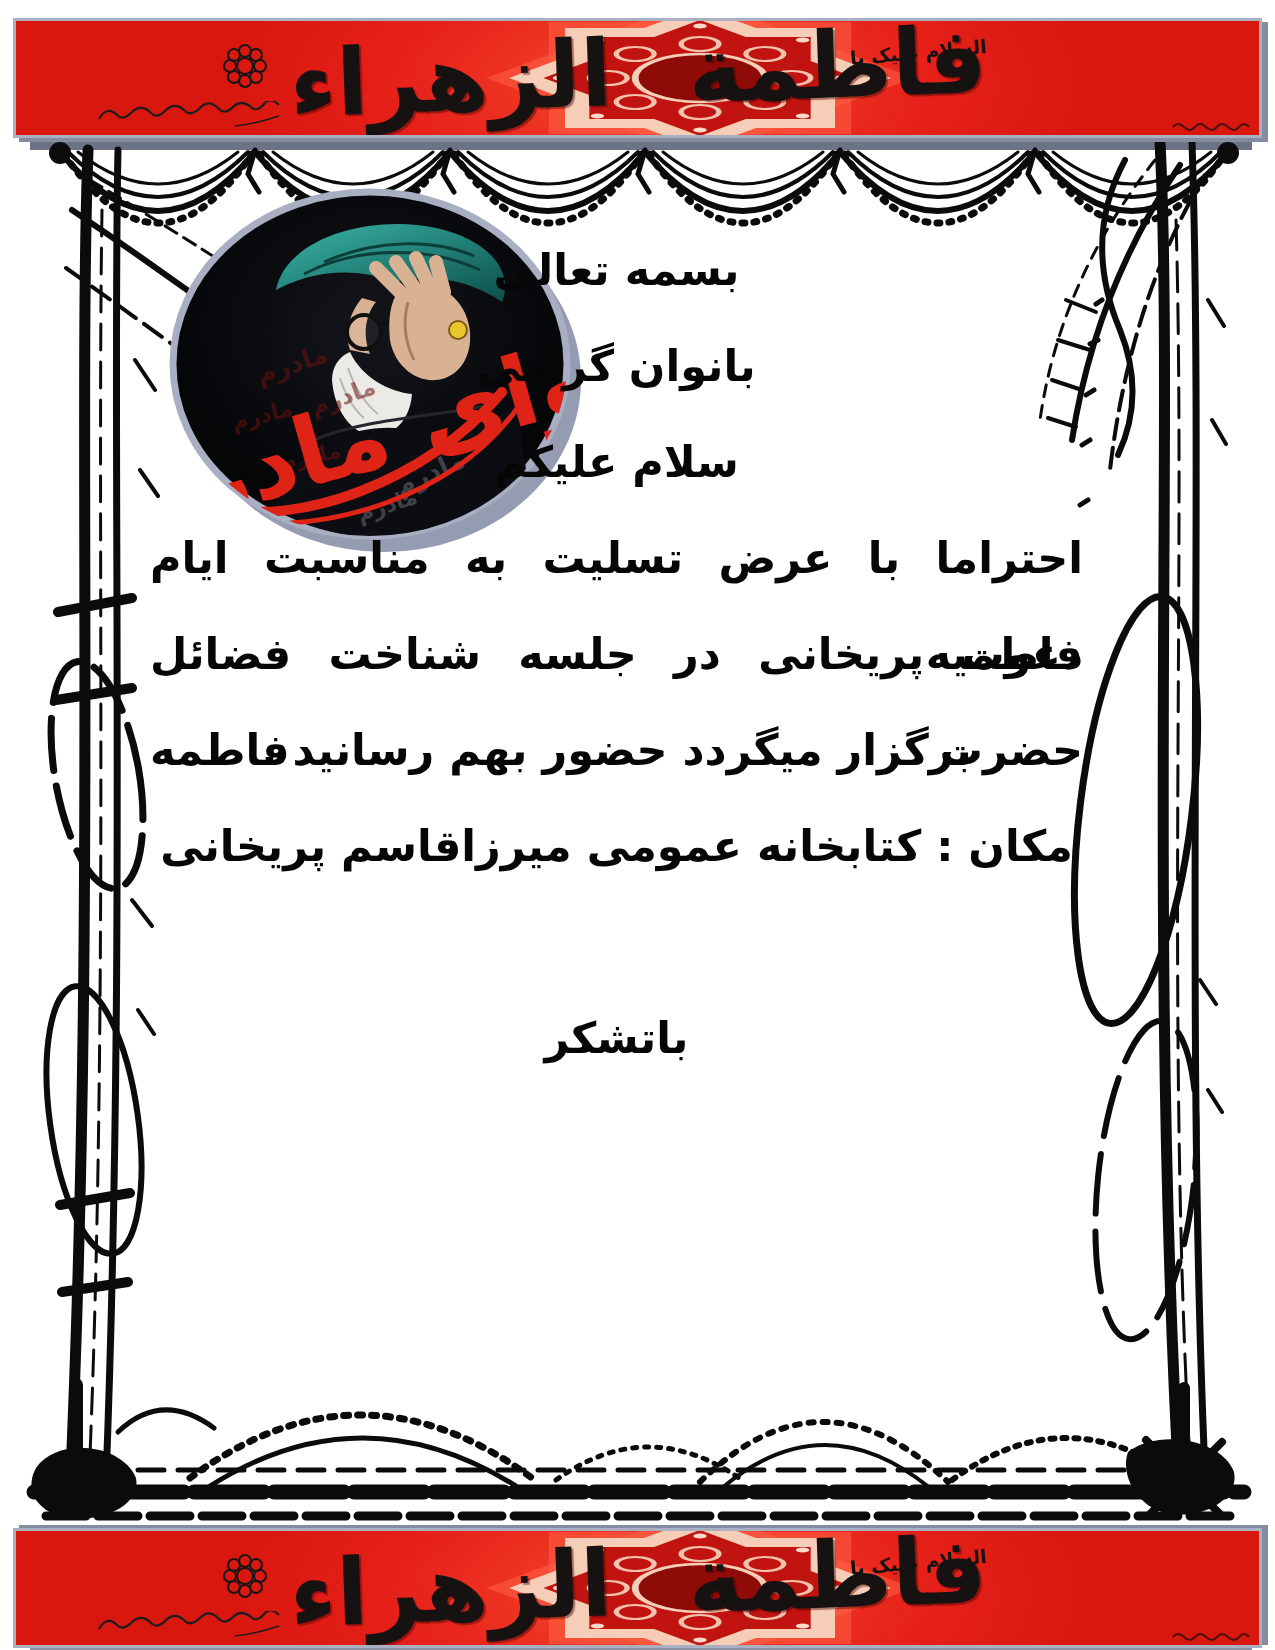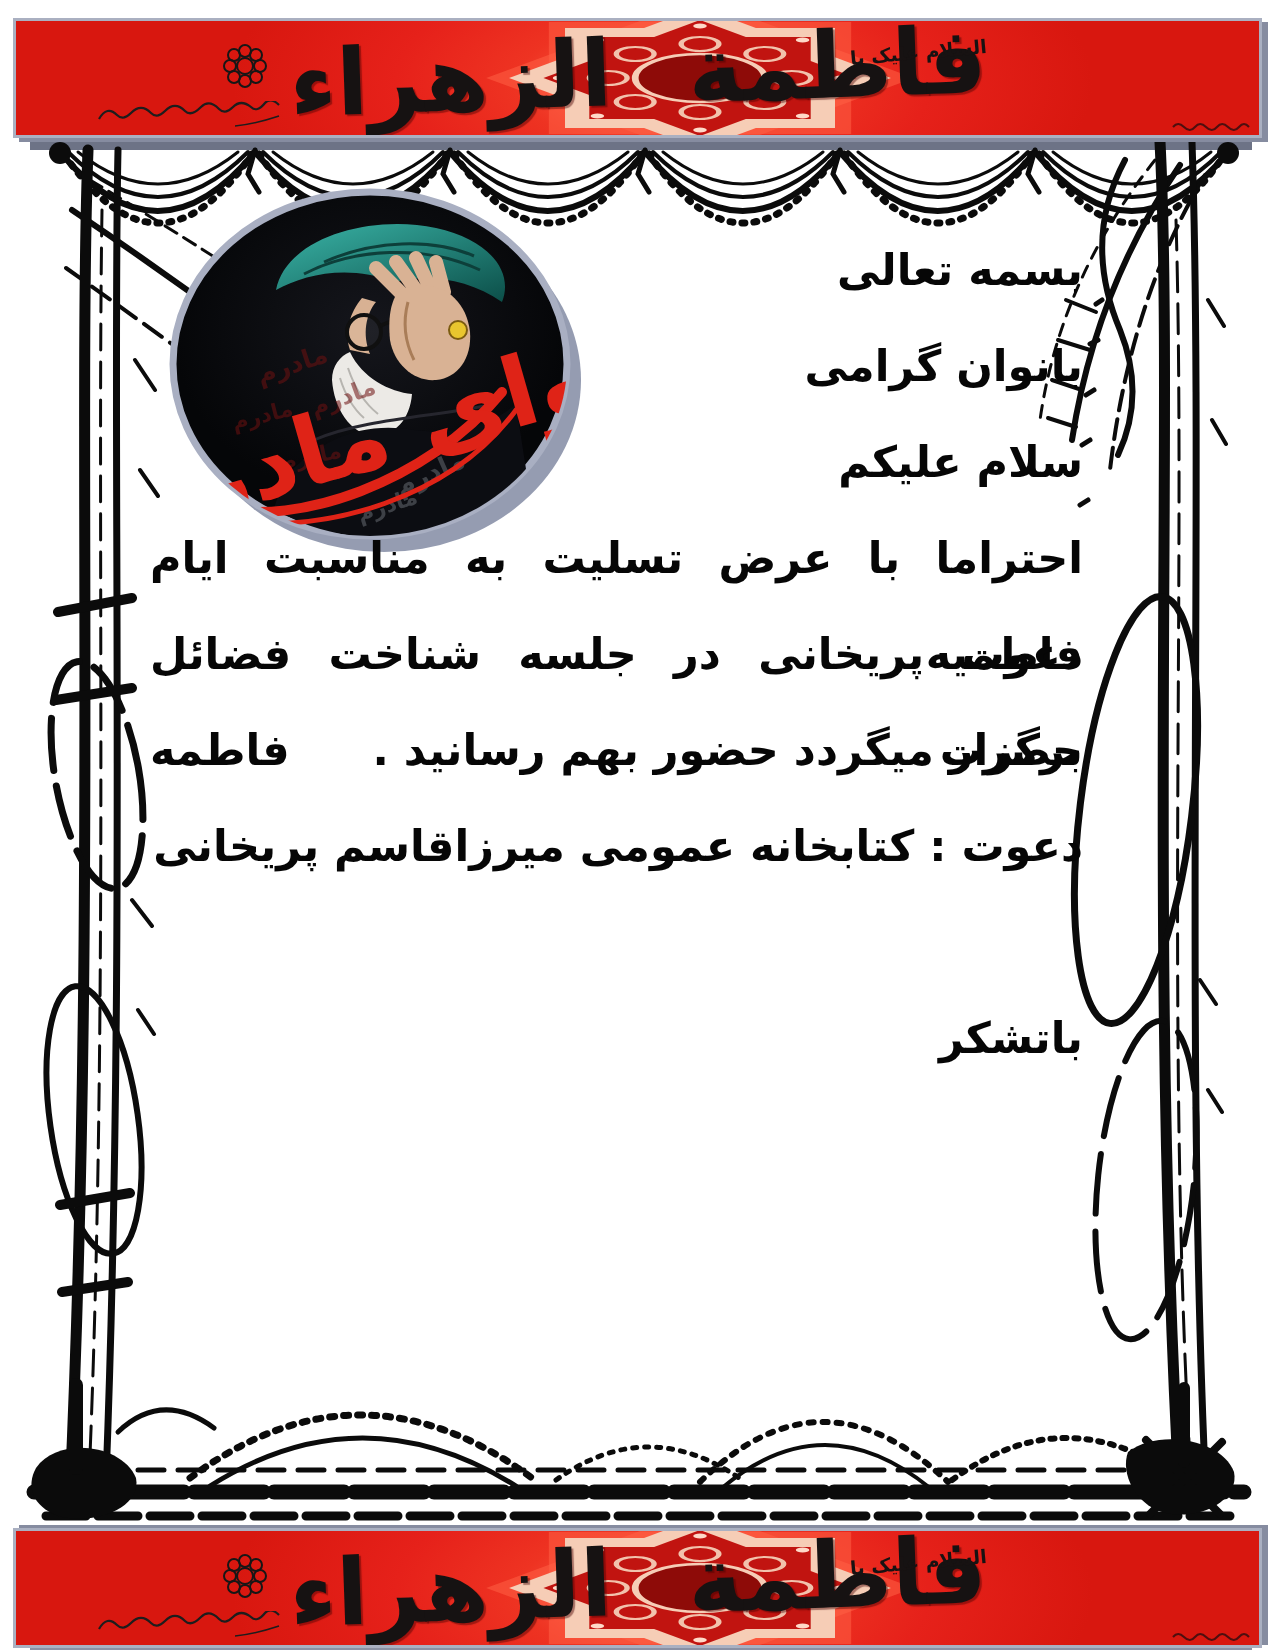--- a/index.html
+++ b/index.html
@@ -24,21 +24,21 @@
   .banner .wm{position:absolute;right:8px;bottom:3px;}
 
   
   .frame{position:absolute;left:0;top:0;z-index:2;}
   .banner{z-index:3;}
   .portrait{position:absolute;left:164px;top:178px;width:430px;height:376px;z-index:4;}
 
   
   .content{position:absolute;top:222px;left:150px;width:933px;z-index:5;direction:rtl;
            font-size:43px;font-weight:bold;color:#060606;}
-  .content .line{height:96px;line-height:96px;text-align:right;white-space:nowrap;}
+  .content .line{height:96px;line-height:96px;text-align:center;white-space:nowrap;}
   .content .line.j{white-space:normal;text-align:justify;text-align-last:justify;}
   .content .spacer{height:96px;}
 </style>
 </head>
 <body>
 
 <div class="page">
 
   <svg class="frame" width="1275" height="1650" viewBox="0 0 1275 1650">
     <rect x="30" y="135" width="1222" height="15" fill="#6d7386"></rect>
@@ -226,21 +226,21 @@
     </g>
   </svg>
 
   <div class="content" dir="rtl" lang="fa">
     <div class="line">بسمه تعالی</div>
     <div class="line">بانوان گرامی</div>
     <div class="line">سلام علیکم</div>
     <div class="line j">احتراما با عرض تسلیت به مناسبت ایام فاطمیه</div>
     <div class="line j">دعوت پریخانی در جلسه شناخت فضائل حضرت فاطمه</div>
     <div class="line">برگزار میگردد حضور بهم رسانید .</div>
-    <div class="line">دعوت : کتابخانه عمومی میرزاقاسم پریخانی</div>
+    <div class="line">مکان : کتابخانه عمومی میرزاقاسم پریخانی</div>
     <div class="spacer"></div>
     <div class="line">باتشکر</div>
   </div>
 
   <div class="banner banner-bottom">
     <svg class="star" width="540" height="150" viewBox="-270 -75 540 150">
       <g transform="scale(2.7,1)">
         <rect x="-56" y="-56" width="112" height="112" fill="#ff6146" opacity="0.55" transform="rotate(45)"></rect>
         <rect x="-56" y="-56" width="112" height="112" fill="#ff6146" opacity="0.55"></rect>
         <rect x="-50" y="-50" width="100" height="100" fill="#f6cdb6" transform="rotate(45)"></rect>

